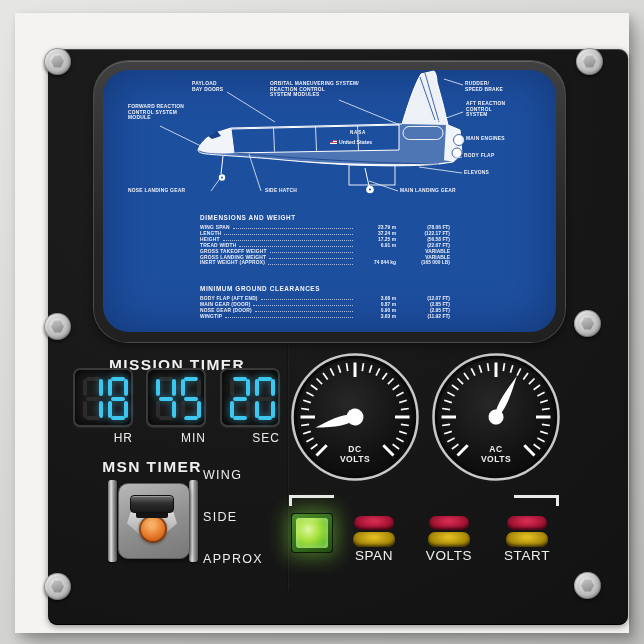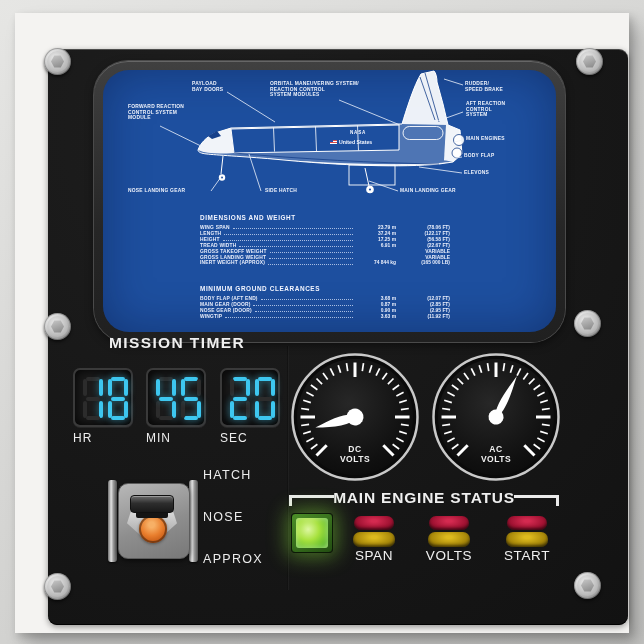--- a/index.html
+++ b/index.html
@@ -55,21 +55,21 @@
   .seg-digit{position:absolute;top:7px;width:20px;height:43px;}
   .seg{position:absolute;border-radius:2px;background:#2c2c2c;}
   .s-a{left:3px;right:3px;top:0;height:4px}
   .s-g{left:3px;right:3px;top:19.5px;height:4px}
   .s-d{left:3px;right:3px;bottom:0;height:4px}
   .s-f{left:0;top:2px;width:4px;height:17px}
   .s-b{right:0;top:2px;width:4px;height:17px}
   .s-e{left:0;bottom:2px;width:4px;height:17px}
   .s-c{right:0;bottom:2px;width:4px;height:17px}
   .seg.lit{background:var(--digit_cyan,#3ec7f0);box-shadow:0 0 7px rgba(62,199,240,.6);}
-  .unit-label{position:absolute;top:431px;width:60px;text-align:left;color:#ededed;
+  .unit-label{position:absolute;top:431px;width:60px;text-align:right;color:#ededed;
               font-size:12px;letter-spacing:1px;}
 
   
   .gauge{position:absolute;width:128px;height:128px;}
   .g-l1,.g-l2{position:absolute;left:0;right:0;text-align:center;color:#f0f0f0;
               font-size:8.5px;font-weight:700;letter-spacing:.5px;}
   .g-l1{top:91px}.g-l2{top:101px}
 
   
   .rail{position:absolute;width:9px;height:82px;border-radius:3px;
@@ -268,21 +268,21 @@
         </div>
       <div class="dim-row">
           <span class="dl">WINGTIP</span>
           <span class="leader"></span>
           <span class="dm">3.63 m</span>
           <span class="di">(11.92 FT)</span>
         </div>
     </div>
   </div>
 
-  <div class="sec-title" style="left:77px;top:334px;width:200px">MISSION TIMER</div>
+  <div class="sec-title" style="left:77px;top:356px;width:200px">MISSION TIMER</div>
   <div class="seg-panel" style="left:73px">
       <div class="seg-digit" style="left: 8px;">
         <div class="seg s-a"></div>
         <div class="seg s-b lit"></div>
         <div class="seg s-c lit"></div>
         <div class="seg s-d"></div>
         <div class="seg s-e"></div>
         <div class="seg s-f"></div>
         <div class="seg s-g"></div>
       </div>
@@ -438,32 +438,32 @@
         </g>
       <g class="needle" transform="rotate(27)">
         <path d="M0,-46 C3.5,-24 6,-10 0,4 C-6,-10 -3.5,-24 0,-46 Z" fill="#ffffff"></path>
         <circle r="7.5" fill="#ffffff"></circle>
       </g>
     </svg>
     <div class="g-l1">AC</div>
     <div class="g-l2">VOLTS</div>
   </div>
 
+  <div class="sec-title" style="left:92px;top:458px;width:120px">MSN TIMER</div>
   <div class="rail" style="left:108px;top:480px"></div>
   <div class="rail" style="left:189px;top:480px"></div>
   <div class="sw-plate"></div>
   <div class="sw-shield"></div>
   <div class="sw-dome"></div>
   <div class="sw-band"></div>
   <div class="sw-cap"></div>
-  <div class="sw-label" style="top:468px">HATCH</div>
-  <div class="sw-label" style="top:510px">NOSE</div>
+  <div class="sw-label" style="top:468px">WING</div>
+  <div class="sw-label" style="top:510px">SIDE</div>
   <div class="sw-label" style="top:552px">APPROX</div>
 
-  <div class="sec-title" style="left:332px;top:489px;width:184px;letter-spacing:.8px">MAIN ENGINE STATUS</div>
   <div class="bracket" style="left:289px;top:495px;width:45px;height:3px"></div>
   <div class="bracket" style="left:289px;top:495px;width:3px;height:11px"></div>
   <div class="bracket" style="left:514px;top:495px;width:45px;height:3px"></div>
   <div class="bracket" style="left:556px;top:495px;width:3px;height:11px"></div>
 
   <div class="btn-green"></div>
 
   <div class="lamp red" style="left:354px;top:516px;width:40px"></div>
   <div class="lamp amber" style="left:353px;top:532px;width:42px;height:15px"></div>
   <div class="lamp red" style="left:429px;top:516px;width:40px"></div>

